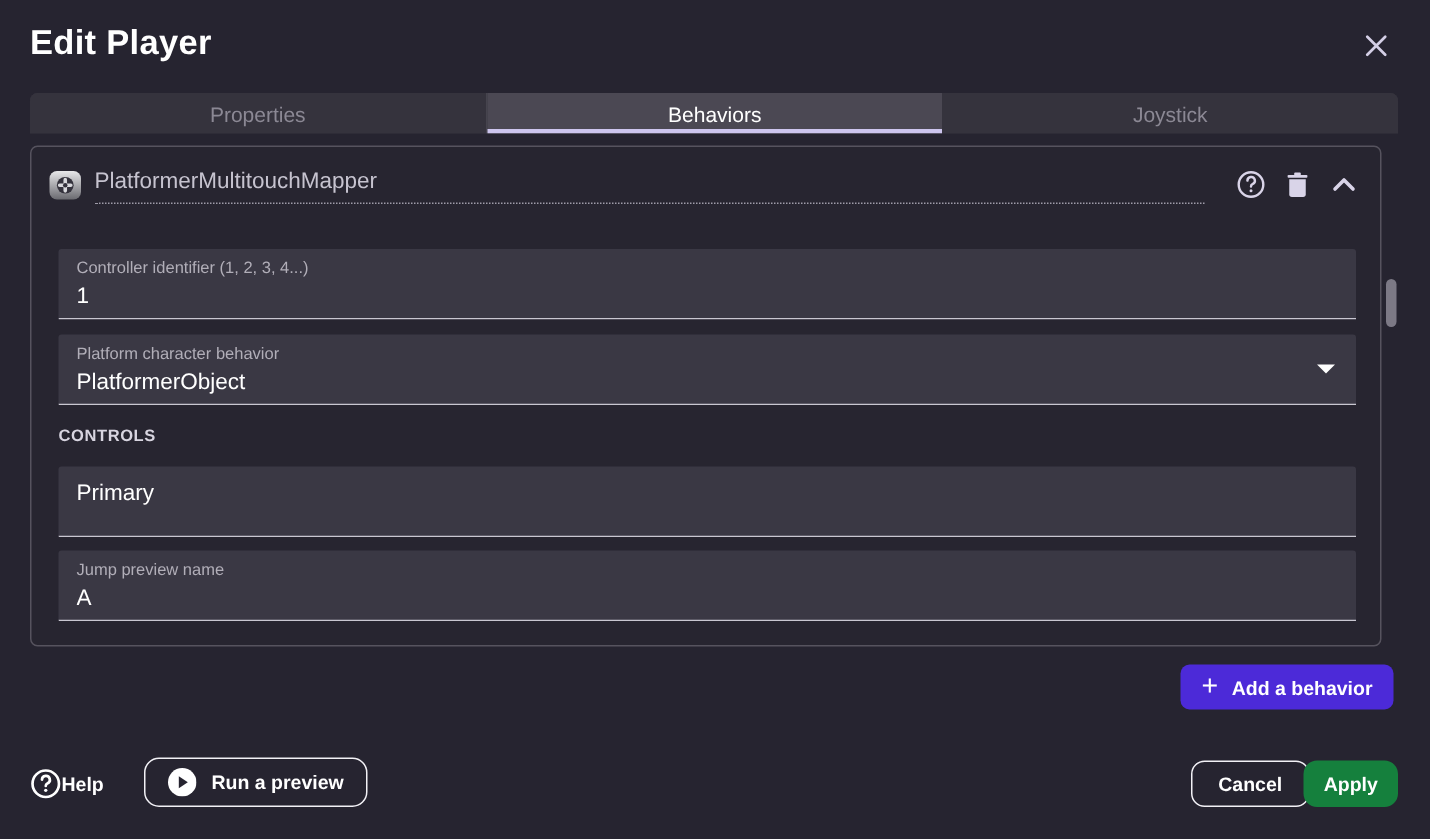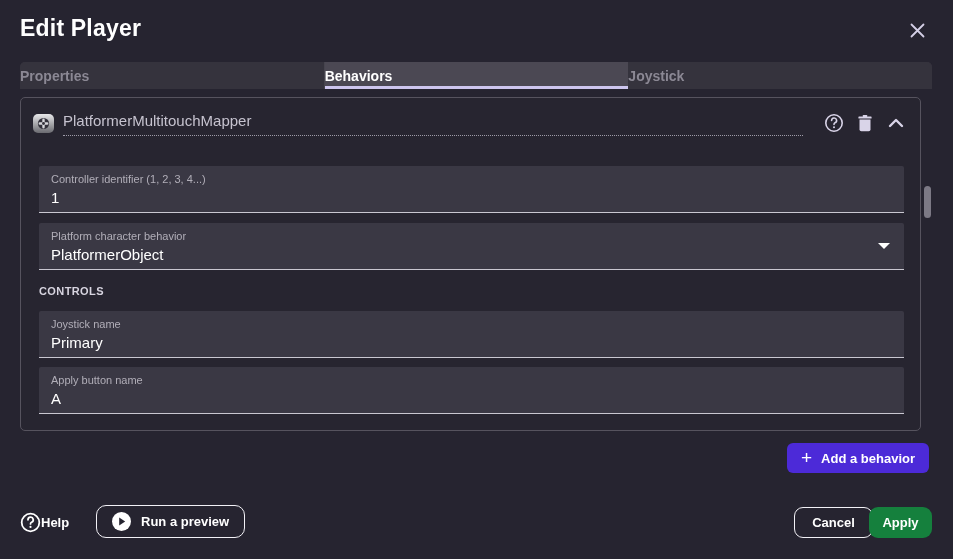--- a/index.html
+++ b/index.html
@@ -26,22 +26,22 @@
   }
 
   
   .tabbar {
     position: absolute; left: 20px; top: 62px; width: 912px; height: 27px;
     display: flex;
     border-radius: 5px 5px 0 0; overflow: hidden;
     background: #35333d;
   }
   .tab {
-    flex: 1 1 0; display: flex; align-items: center; justify-content: flex-start;
-    font-size: 14px; font-weight: bold; color: #8b8894;
+    flex: 1 1 0; display: flex; align-items: center; justify-content: center;
+    font-size: 14px; font-weight: normal; color: #8b8894;
     background: #35333d; cursor: pointer; position: relative;
     border-right: 1px solid #46444e;
   }
   .tab:last-child { border-right: none; }
   .tab.active {
     background: #4b4853; color: #ffffff;
     border-right: none;
   }
   .tab.active::after {
     content: ""; position: absolute; left: 0; right: 0; bottom: 0;
@@ -209,26 +209,25 @@
 
   <div class="field field-2">
     <span class="field-label">Platform character behavior</span>
     <div class="select-value">PlatformerObject</div>
     <div class="select-caret"></div>
   </div>
 
   <div class="section-header">CONTROLS</div>
 
   <div class="field field-3">
-    <span class="field-label">Joystick name</span>
     <input class="field-input" type="text" value="Primary" style="">
   </div>
 
   <div class="field field-4">
-    <span class="field-label">Apply button name</span>
+    <span class="field-label">Jump preview name</span>
     <input class="field-input" type="text" value="A" style="">
   </div>
 
 </div>
 
 <div class="scroll-thumb"></div>
 
 <button class="btn add-behavior-btn">
   <span class="plus-glyph">+</span>
   <span>Add a behavior</span>

